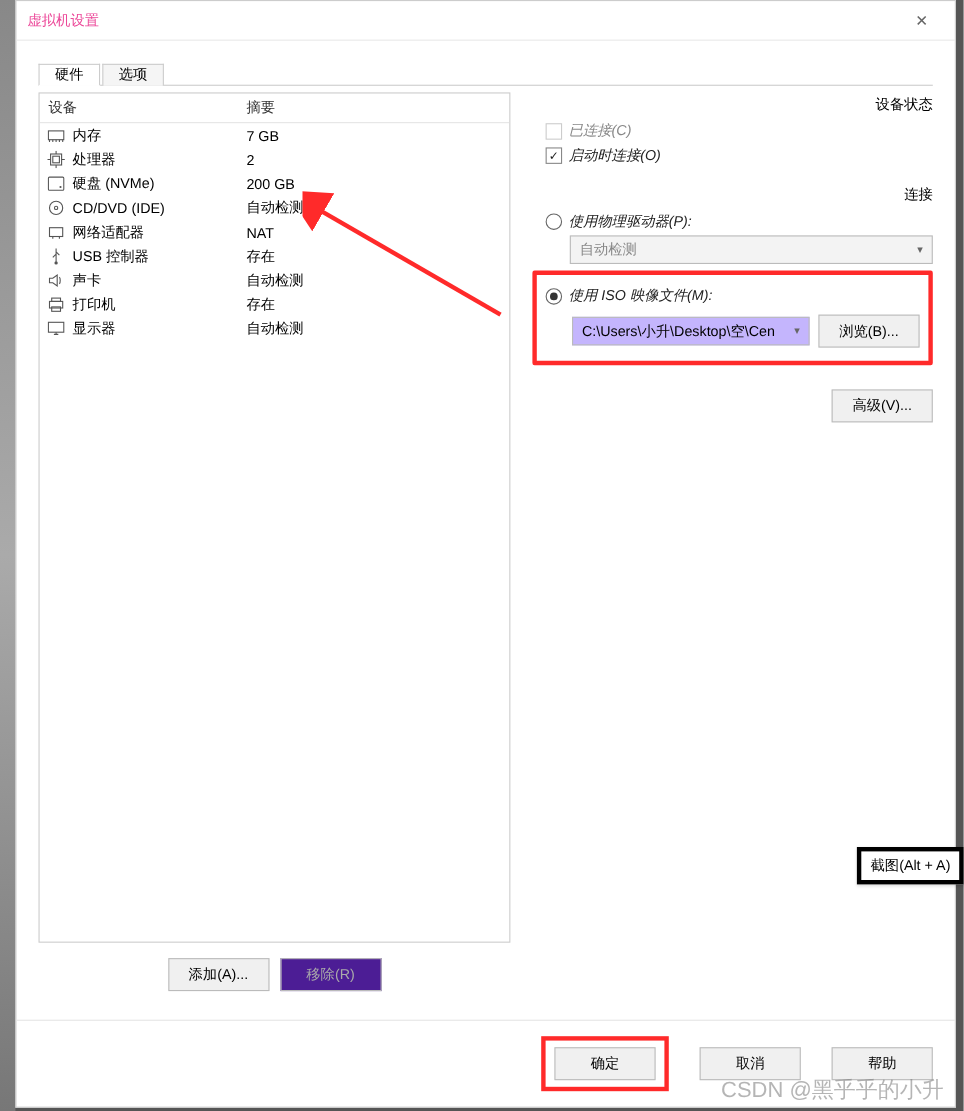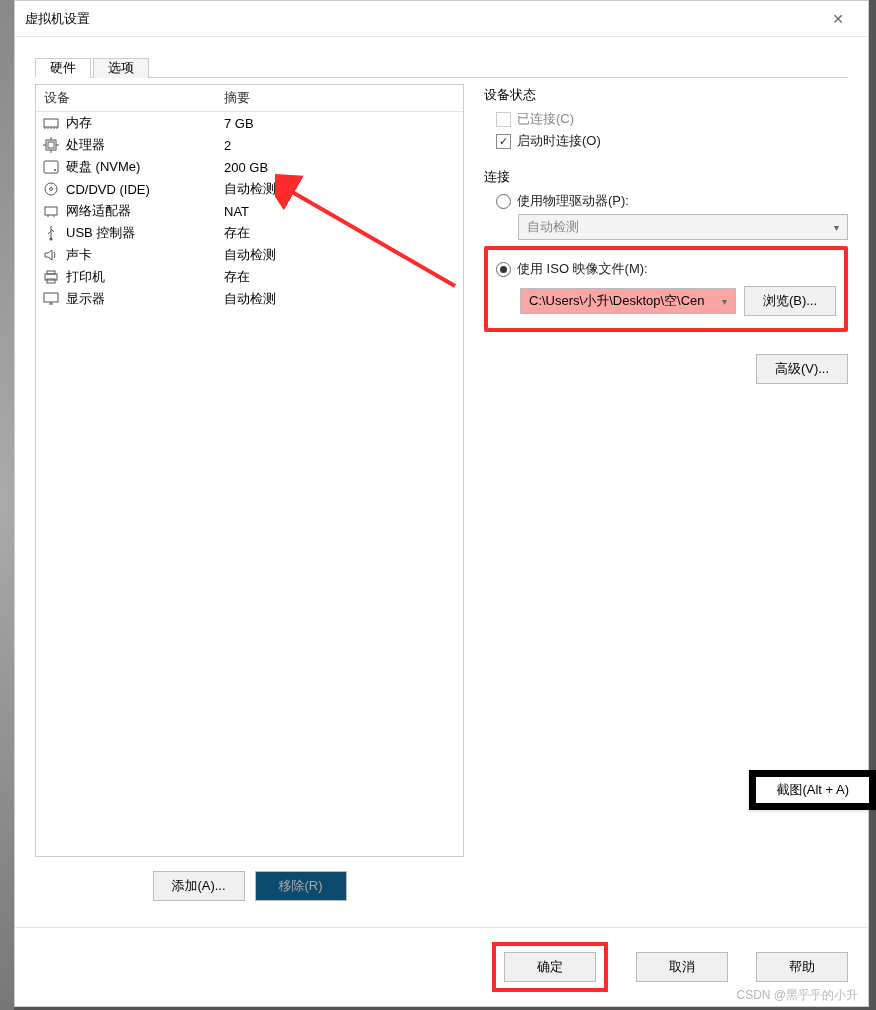--- a/index.html
+++ b/index.html
@@ -22,21 +22,21 @@
   display: flex;
   flex-direction: column;
 }
 .titlebar {
   height: 36px;
   display: flex;
   align-items: center;
   padding: 0 10px;
   border-bottom: 1px solid #e8e8e8;
 }
-.titlebar .title { flex: 1; color: #000000; }
+.titlebar .title { flex: 1; color: #ec4899; }
 .titlebar .close {
   width: 40px; height: 30px;
   display: flex; align-items: center; justify-content: center;
   color: #666; font-size: 14px;
   cursor: default;
 }
 .content { flex: 1; padding: 20px 20px 10px 20px; display: flex; flex-direction: column; }
 .tabs { display: flex; border-bottom: 1px solid #ccc; margin-bottom: 0; }
 .tab {
   padding: 0 14px;
@@ -83,45 +83,45 @@
   margin: 14px 0 16px 0;
 }
 .btn {
   min-width: 92px; height: 30px;
   border: 1px solid #bbb;
   background: #f0f0f0;
   display: inline-flex; align-items: center; justify-content: center;
   padding: 0 14px;
   cursor: default;
 }
-.btn.disabled { color: #aaa; background: #0c4a6e; }
+.btn.disabled { color: #aaa; background: #4c1d95; }
 .right-panel { flex: 1; padding-top: 6px; }
 .group-title { margin: 2px 0 6px 0; }
-.group { margin-bottom: 18px; position: relative; }
+.group { margin-bottom: 18px; position: relative; text-align: right; }
 .check-row, .radio-row {
   display: flex; align-items: center; gap: 6px;
   margin: 4px 0 4px 12px;
 }
 .check-box {
   width: 15px; height: 15px;
   border: 1px solid #888;
   display: inline-flex; align-items: center; justify-content: center;
   font-size: 11px; color: #222;
 }
 .check-box.disabled { border-color: #ccc; color: #bbb; }
 .radio-circle {
   width: 15px; height: 15px;
   border: 1px solid #666; border-radius: 50%;
   display: inline-flex; align-items: center; justify-content: center;
 }
 .radio-circle .dot { width: 7px; height: 7px; border-radius: 50%; background: #333; }
-.label-text { color: #222; }
+.label-text { color: #222; font-style: italic; }
 .label-text.disabled { color: #888; }
 .dropdown, .combo {
-  border: 1px solid #bbb; background: #fca5a5;
+  border: 1px solid #bbb; background: #c4b5fd;
   height: 26px; display: flex; align-items: center;
   padding: 0 8px; font-size: 13px; position: relative;
 }
 .dropdown.disabled { background: #f3f3f3; color: #888; }
 .dropdown .chev, .combo .chev { position: absolute; right: 8px; color: #666; font-size: 10px; }
 .iso-highlight {
   border: 4px solid #ff2a2a;
   border-radius: 2px;
   padding: 6px 8px 12px 8px;
   margin-top: 6px;
@@ -142,30 +142,30 @@
   border: 4px solid #ff2a2a;
   padding: 6px 8px;
 }
 .arrow {
   position: absolute;
   pointer-events: none;
 }
 .tooltip {
   position: absolute;
   right: 0; top: 770px;
-  background: #fff; border: 7px solid #000000;
-  padding: 4px 20px;
+  background: #fff; border: 4px solid #000000;
+  padding: 4px 8px;
   font-size: 13px;
   box-shadow: 0 1px 3px rgba(0,0,0,.15);
 }
 .watermark {
   position: absolute;
   right: 18px; bottom: 6px;
   color: rgba(120,120,120,.55);
-  font-size: 12px;
+  font-size: 20px;
 }
 svg.icon-svg { width: 16px; height: 16px; }
 </style>
 </head>
 <body>
 
 <div class="bg-strip"></div>
 
 <div class="dialog">
   <div class="titlebar">

